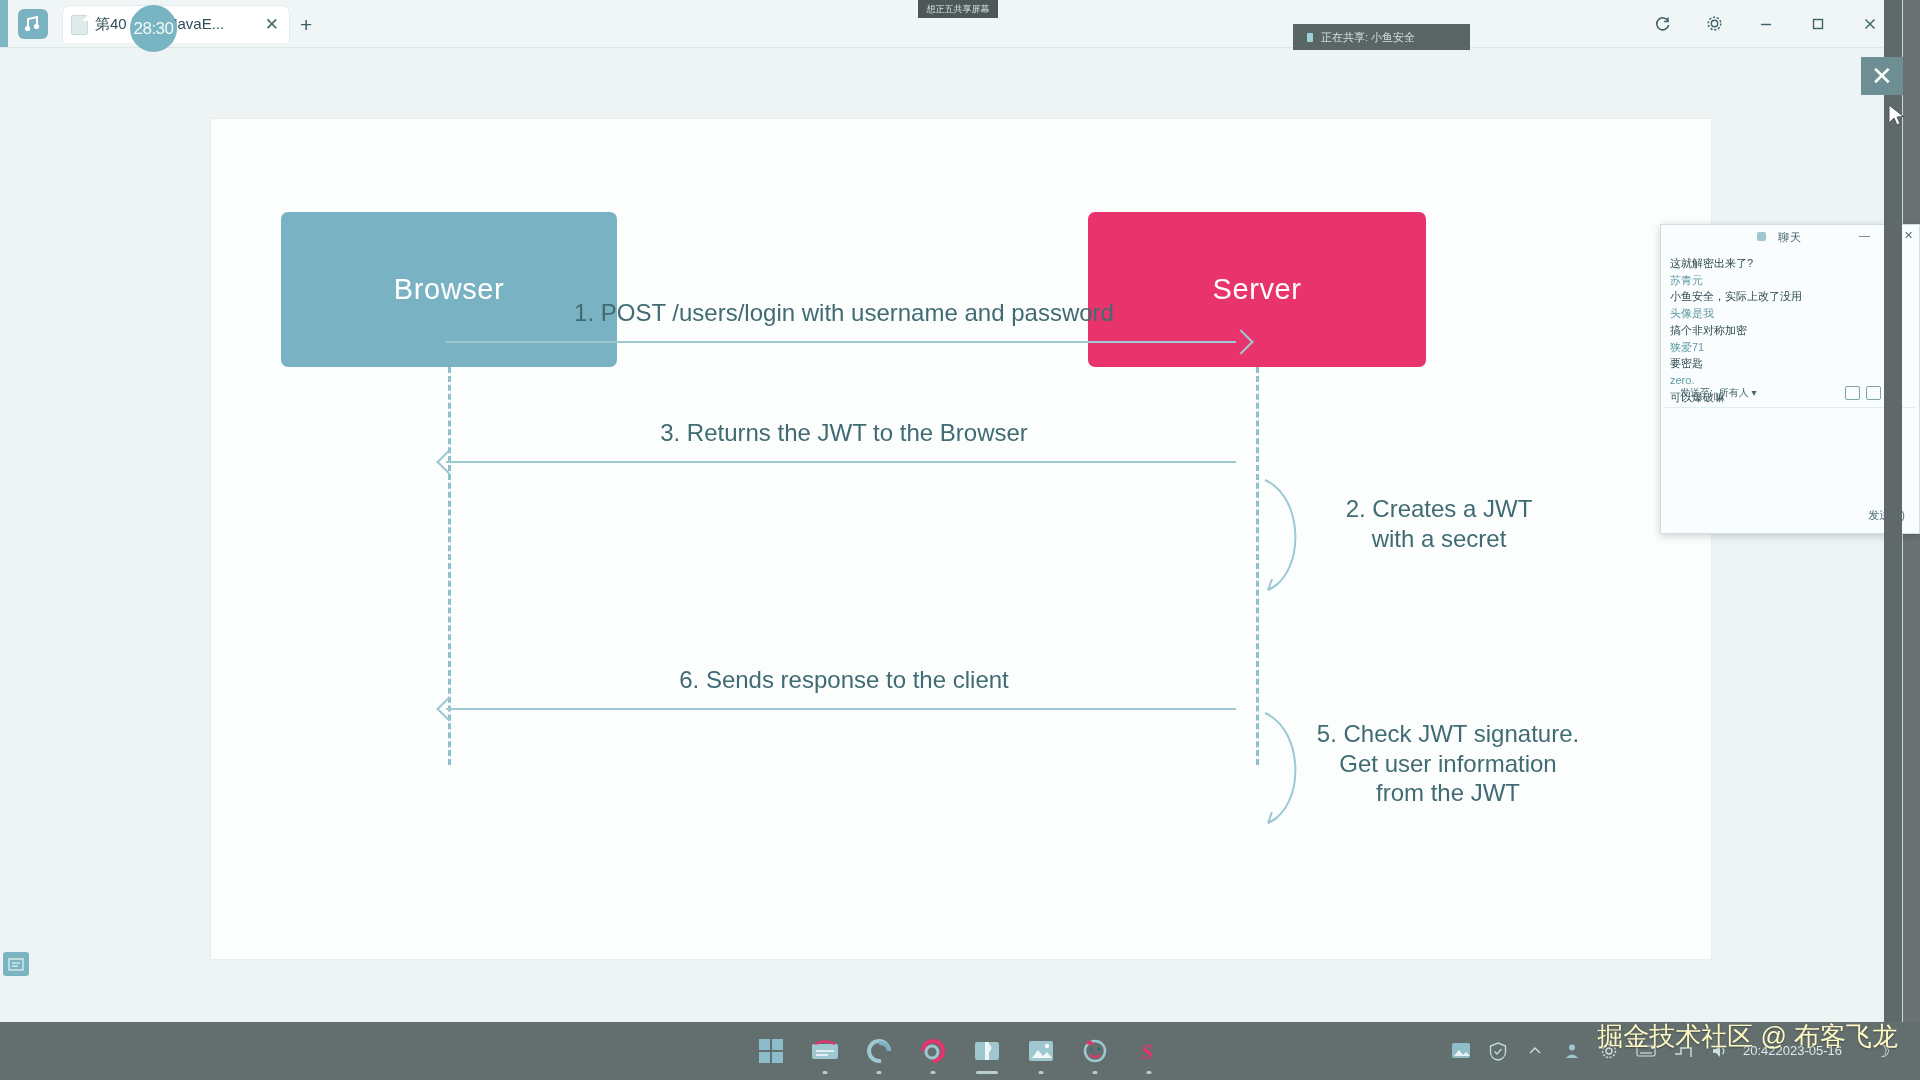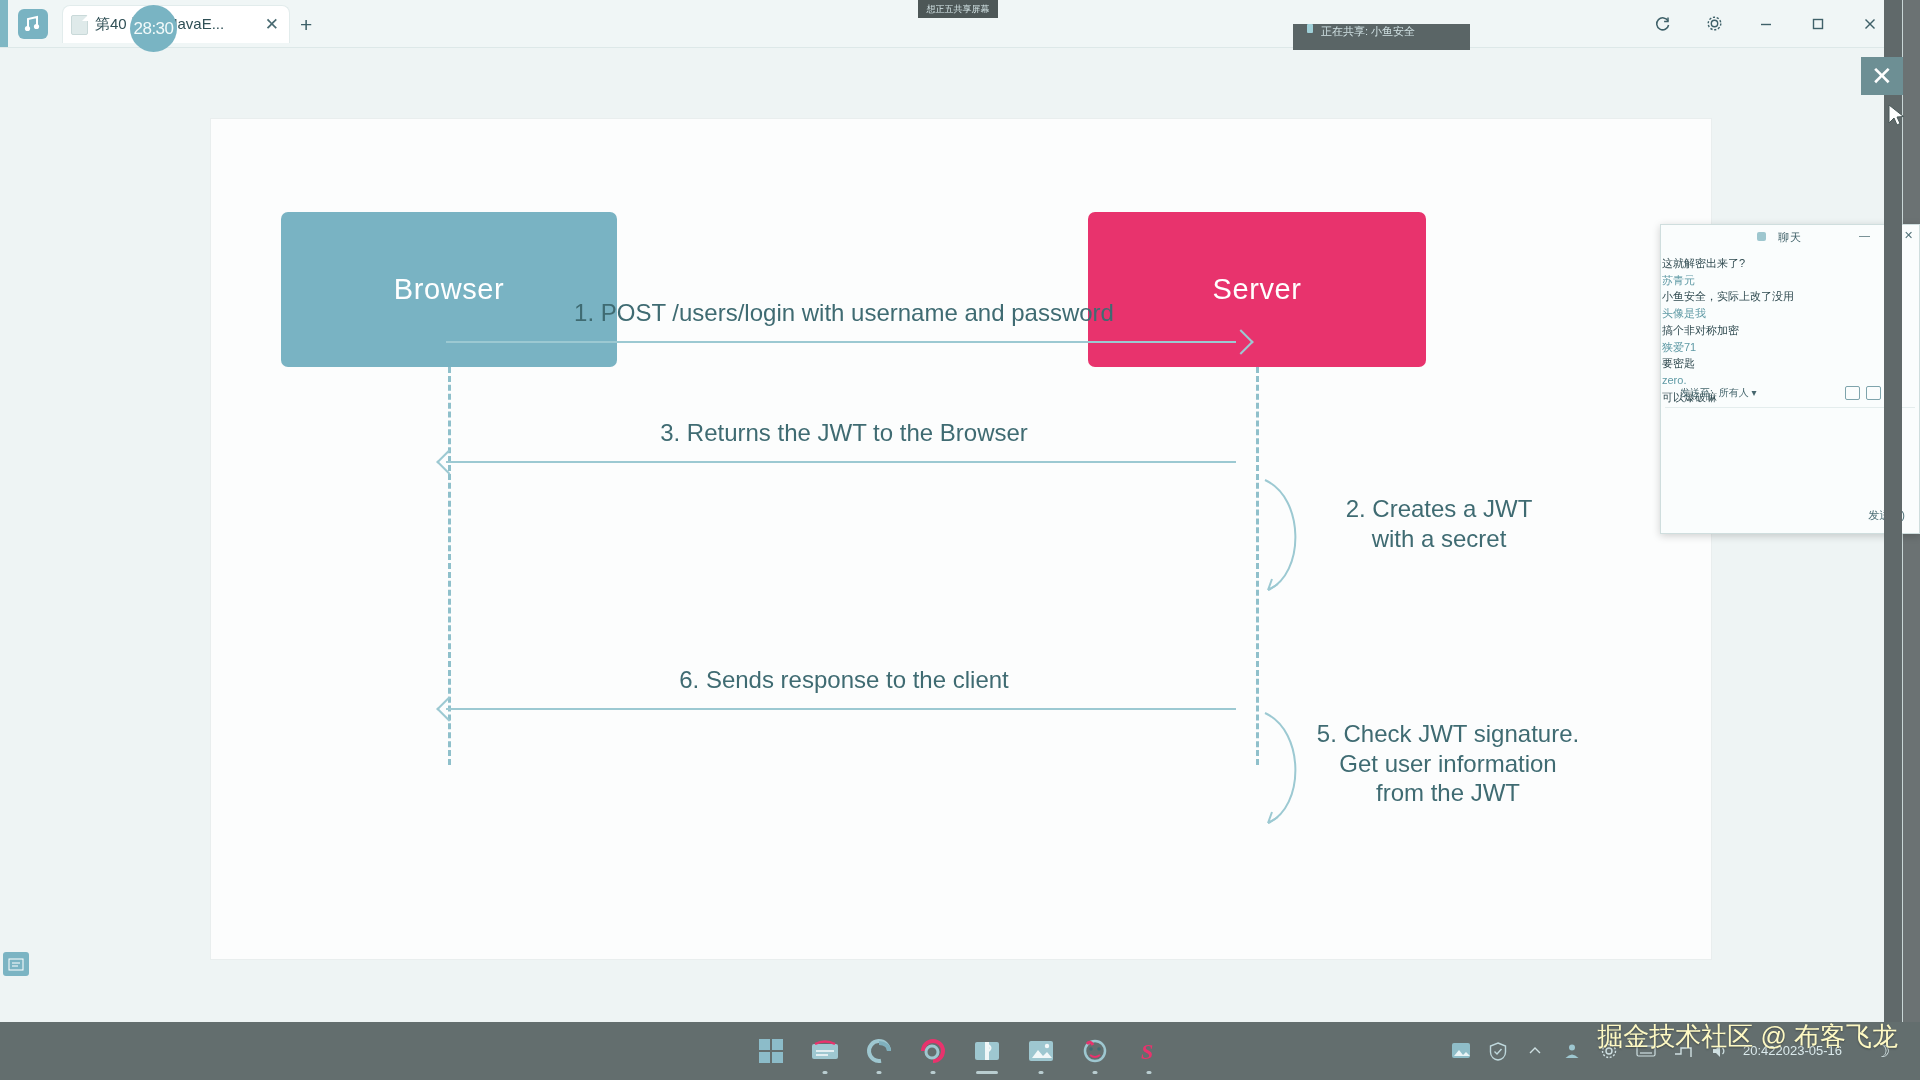--- a/index.html
+++ b/index.html
@@ -48,21 +48,21 @@
     position:absolute;left:130px;top:5px;width:47px;height:47px;border-radius:50%;
     background:#79b4c3;color:#f2fafa;display:flex;align-items:center;justify-content:center;
     font-size:17px;letter-spacing:-0.5px;
   }
   .win-ctrls{position:absolute;right:6px;top:0;height:47px;display:flex;align-items:center;}
   .win-btn{width:52px;height:47px;display:flex;align-items:center;justify-content:center;color:#3f6169;cursor:pointer}
   .win-btn svg{display:block}
   
   #share-bar{
     position:absolute;left:1293px;top:24px;width:177px;height:26px;
-    background:#5a6566;display:flex;align-items:flex-start;gap:8px;padding-left:14px;
+    background:#5a6566;display:flex;align-items:center;gap:8px;padding-left:14px;
     box-sizing:border-box;color:#cfe0e2;font-size:11px;white-space:nowrap;
   }
   #share-dot{width:6px;height:9px;background:#9fd0d8;border-radius:1px;flex:0 0 auto}
   
   #top-tooltip{
     position:absolute;left:918px;top:0;width:80px;height:18px;background:#4d5757;
     color:#d6e6e8;font-size:9px;display:flex;align-items:center;justify-content:center;
     white-space:nowrap;overflow:hidden;
   }
   
@@ -110,21 +110,21 @@
     position:absolute;left:1660px;top:224px;width:258px;height:308px;
     background:#fafdfd;border:1px solid #cfdede;
     box-shadow:0 2px 8px rgba(0,0,0,.18);
     font-size:11px;color:#2f4a50;
   }
   #chat-titlebar{height:24px;display:flex;align-items:center;justify-content:center;position:relative;}
   #chat-title{font-size:11px;color:#3f6068;letter-spacing:1px}
   #chat-title-icon{position:absolute;left:96px;top:7px;width:9px;height:9px;background:#9ec7cf;border-radius:2px}
   #chat-wctrls{position:absolute;right:4px;top:4px;display:flex;gap:9px;color:#527178;font-size:11px}
   .chat-wbtn{cursor:pointer;width:13px;text-align:center;line-height:13px}
-  #chat-msgs{padding:6px 9px 0 1px;}
+  #chat-msgs{padding:6px 9px 0 9px;}
   .chat-line{line-height:1.52;white-space:nowrap;overflow:hidden;}
   .chat-line.alt{color:#5f9aa5}
   #chat-sendrow{
     position:absolute;left:0;right:0;top:156px;height:24px;
     display:flex;align-items:center;padding:0 19px;box-sizing:border-box;gap:6px;
     color:#46666d;font-size:10px;
   }
   #chat-sendrow .spacer{flex:1}
   .chat-tool{width:13px;height:12px;border:1px solid #7ea4ac;border-radius:2px}
   .chat-tool.person{border:none;}

